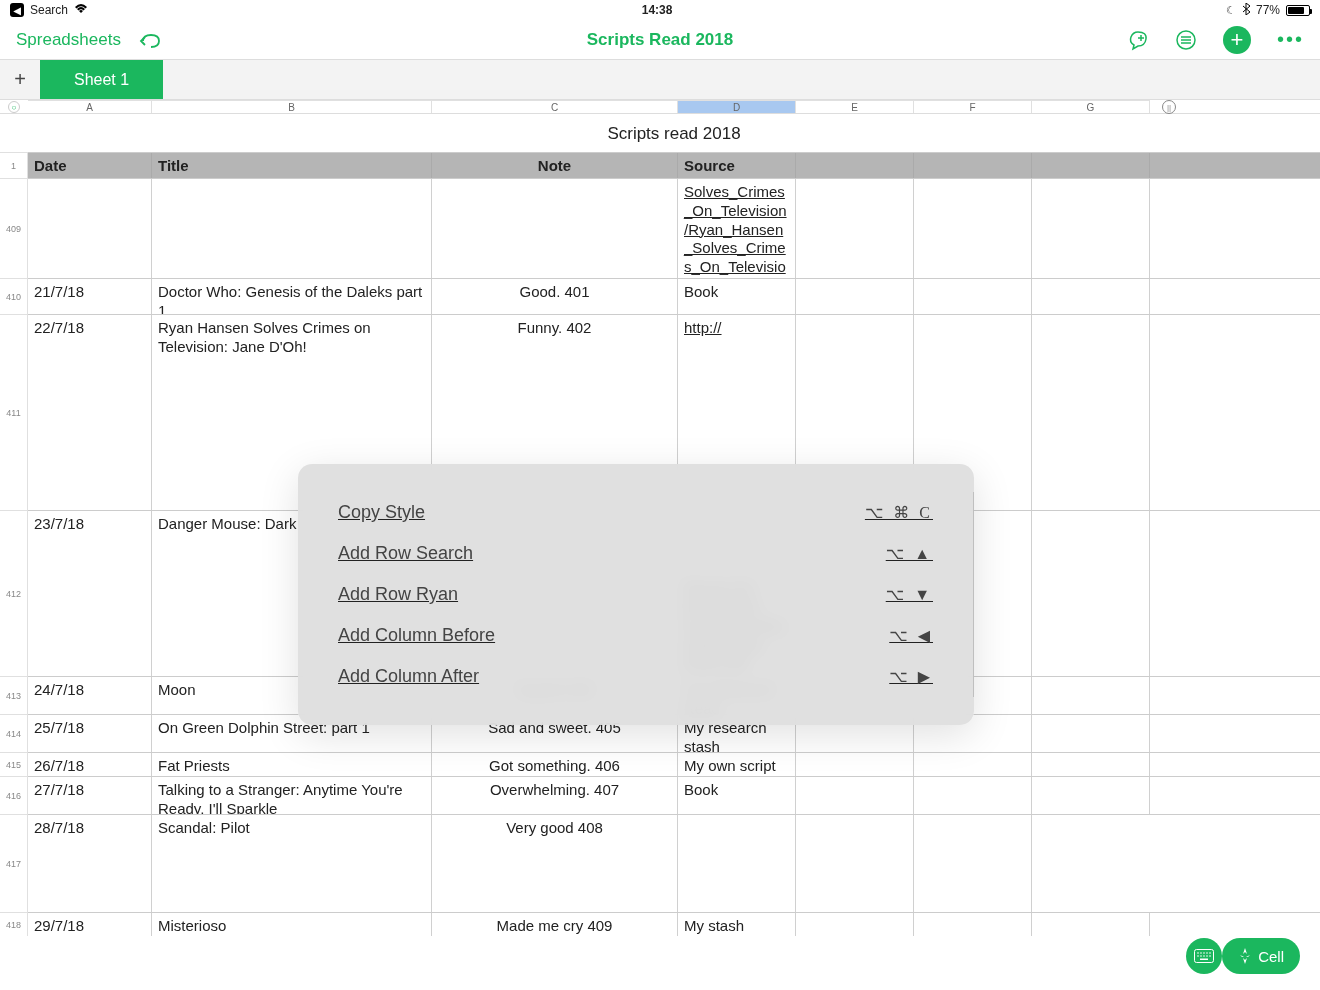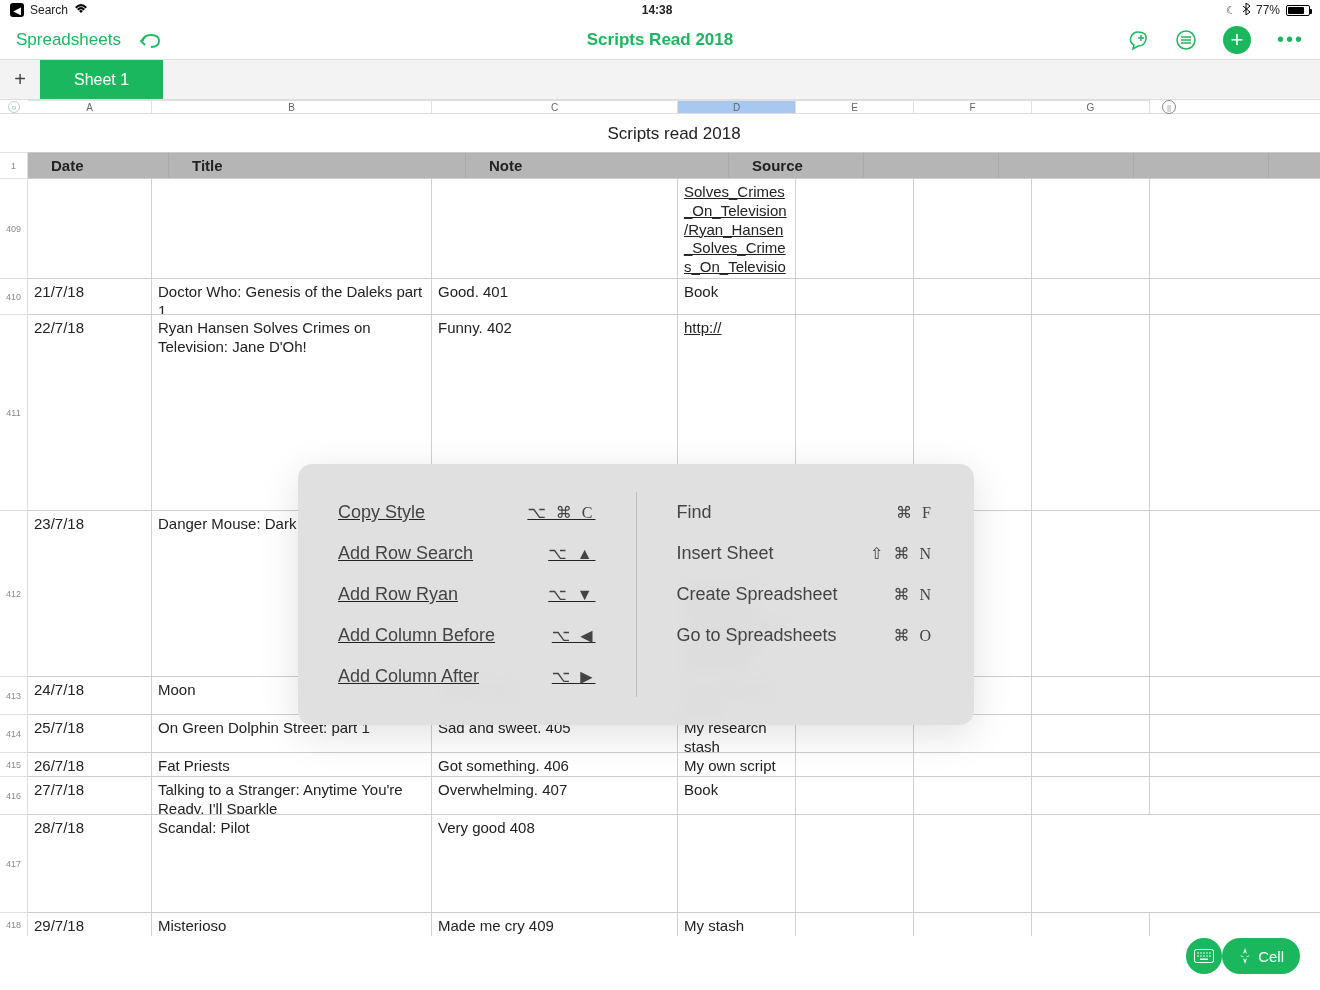--- a/index.html
+++ b/index.html
@@ -42,23 +42,23 @@
   .sheet-area { position:relative; height:calc(990px - 20px - 40px - 40px - 14px); overflow:hidden; }
   .sheet-title { text-align:center; font-size:17px; padding:10px 0 8px 0; margin-left:28px; }
   
   .grid { display:flex; }
   .row-nums { width:28px; font-size:9px; color:#888; text-align:center; }
   .row-num { border-top:1px solid #e0e0e0; border-right:1px solid #e0e0e0; display:flex; align-items:center; justify-content:center; }
   
   .data-grid { flex:1; }
   .data-row { display:flex; border-top:1px solid #ccc; }
   .header-row { background:#b5b5b5; font-weight:600; }
-  .header-row .cell { border-right:1px solid #aaa;margin-left:17px; }
+  .header-row .cell { border-right:1px solid #aaa; }
   .cell { border-right:1px solid #d0d0d0; padding:4px 6px; font-size:15px; line-height:1.25; overflow:hidden; }
-  .c-date { width:124px; } .c-title { width:280px; } .c-note { width:246px; } .c-source { width:118px; word-wrap:break-word; } .c-e{width:118px;} .c-f{width:118px;} .c-g{width:118px;}
+  .c-date { width:124px; } .c-title { width:280px; } .c-note { width:246px;text-align:center; } .c-source { width:118px; word-wrap:break-word; } .c-e{width:118px;} .c-f{width:118px;} .c-g{width:118px;}
   .link { text-decoration:underline; color:#222; }
   
   
   .context-menu { position:absolute; left:298px; top:350px; width:676px; background:rgba(222,222,222,0.93); border-radius:14px; box-shadow:0 10px 40px rgba(0,0,0,0.12); padding:28px 0; display:flex; backdrop-filter:blur(8px); }
   .menu-col { flex:1; padding:0 40px; }
   .menu-col:first-child { border-right:1px solid rgba(0,0,0,0.15);text-decoration:underline; }
   .menu-item { display:flex; justify-content:space-between; align-items:center; padding:10px 0; font-size:18px; color:#444; }
   .shortcut { font-size:16px; color:#444; letter-spacing:3px; font-family:-apple-system; }
   
   
@@ -278,38 +278,20 @@
         </div>
         <div class="menu-item">
           <span>Add Column Before</span>
           <span class="shortcut">⌥ ◀</span>
         </div>
         <div class="menu-item">
           <span>Add Column After</span>
           <span class="shortcut">⌥ ▶</span>
         </div>
       </div>
-    <div class="menu-col" id="menu-right">
-        <div class="menu-item">
-          <span>Find</span>
-          <span class="shortcut">⌘ F</span>
-        </div>
-        <div class="menu-item">
-          <span>Insert Sheet</span>
-          <span class="shortcut">⇧ ⌘ N</span>
-        </div>
-        <div class="menu-item">
-          <span>Create Spreadsheet</span>
-          <span class="shortcut">⌘ N</span>
-        </div>
-        <div class="menu-item">
-          <span>Go to Spreadsheets</span>
-          <span class="shortcut">⌘ O</span>
-        </div>
-      </div>
   </div>
 
   <div class="float-btns">
     <div class="float-btn round">
       <svg width="20" height="14" viewBox="0 0 20 14">
           <rect x="0.5" y="0.5" width="19" height="13" rx="2" stroke="#fff" fill="none"></rect>
           <circle cx="4" cy="4" r="0.8" fill="#fff"></circle>
           <circle cx="7" cy="4" r="0.8" fill="#fff"></circle>
           <circle cx="10" cy="4" r="0.8" fill="#fff"></circle>
           <circle cx="13" cy="4" r="0.8" fill="#fff"></circle>

